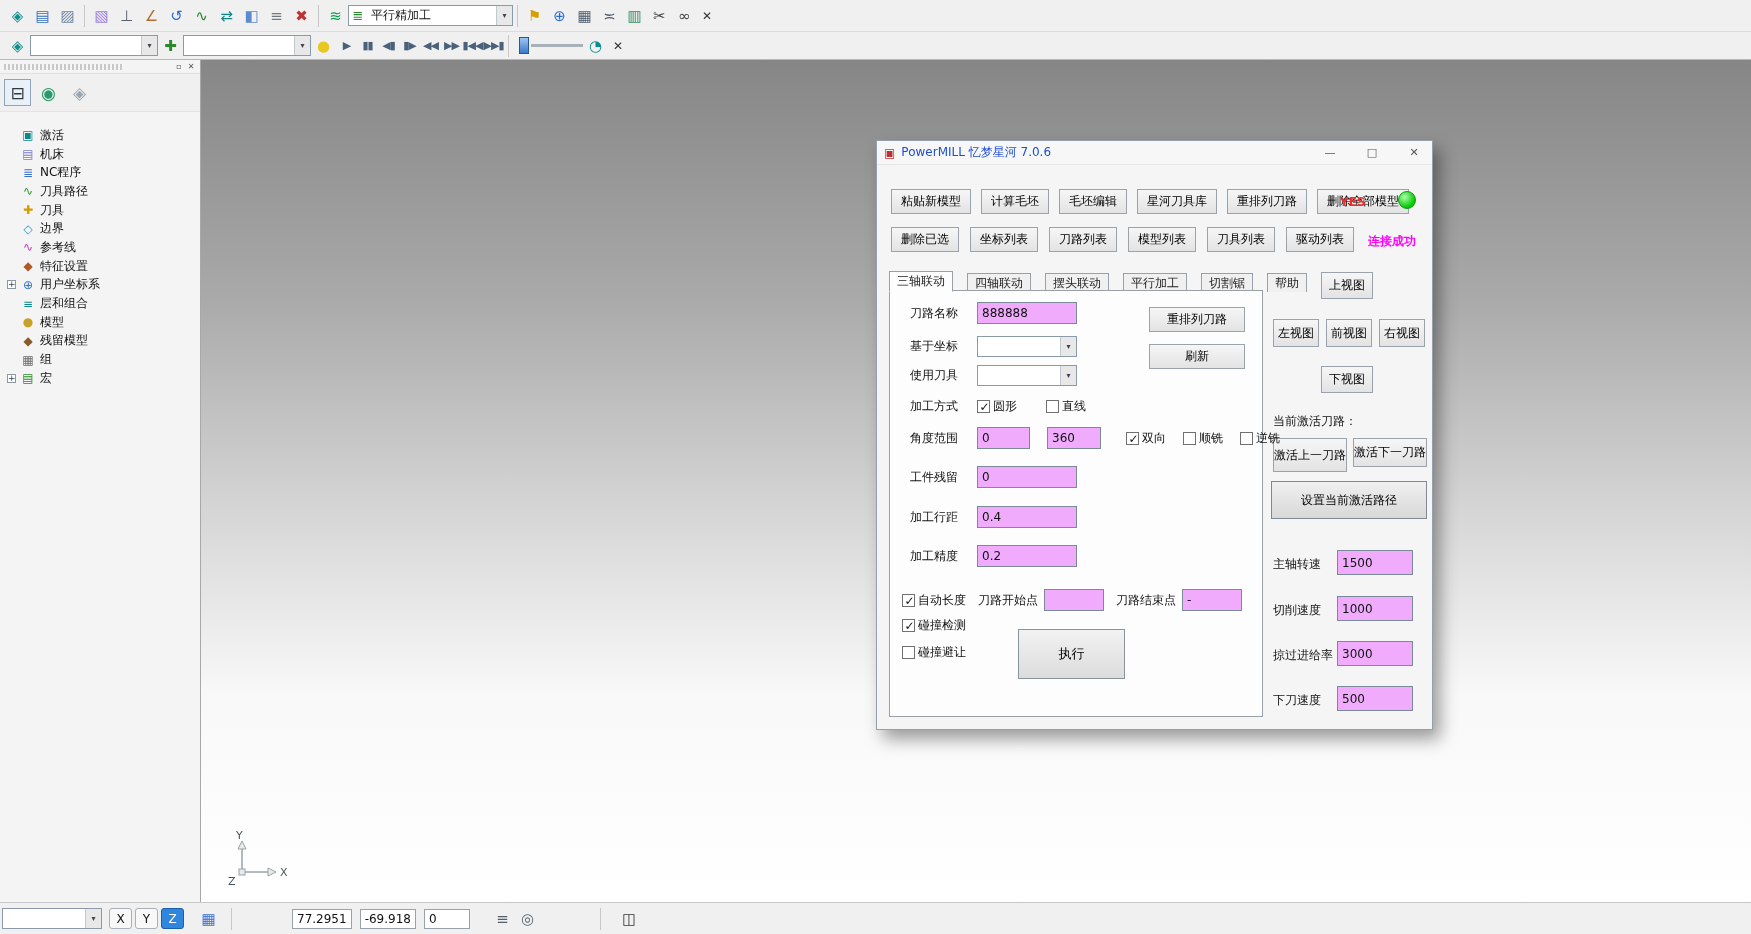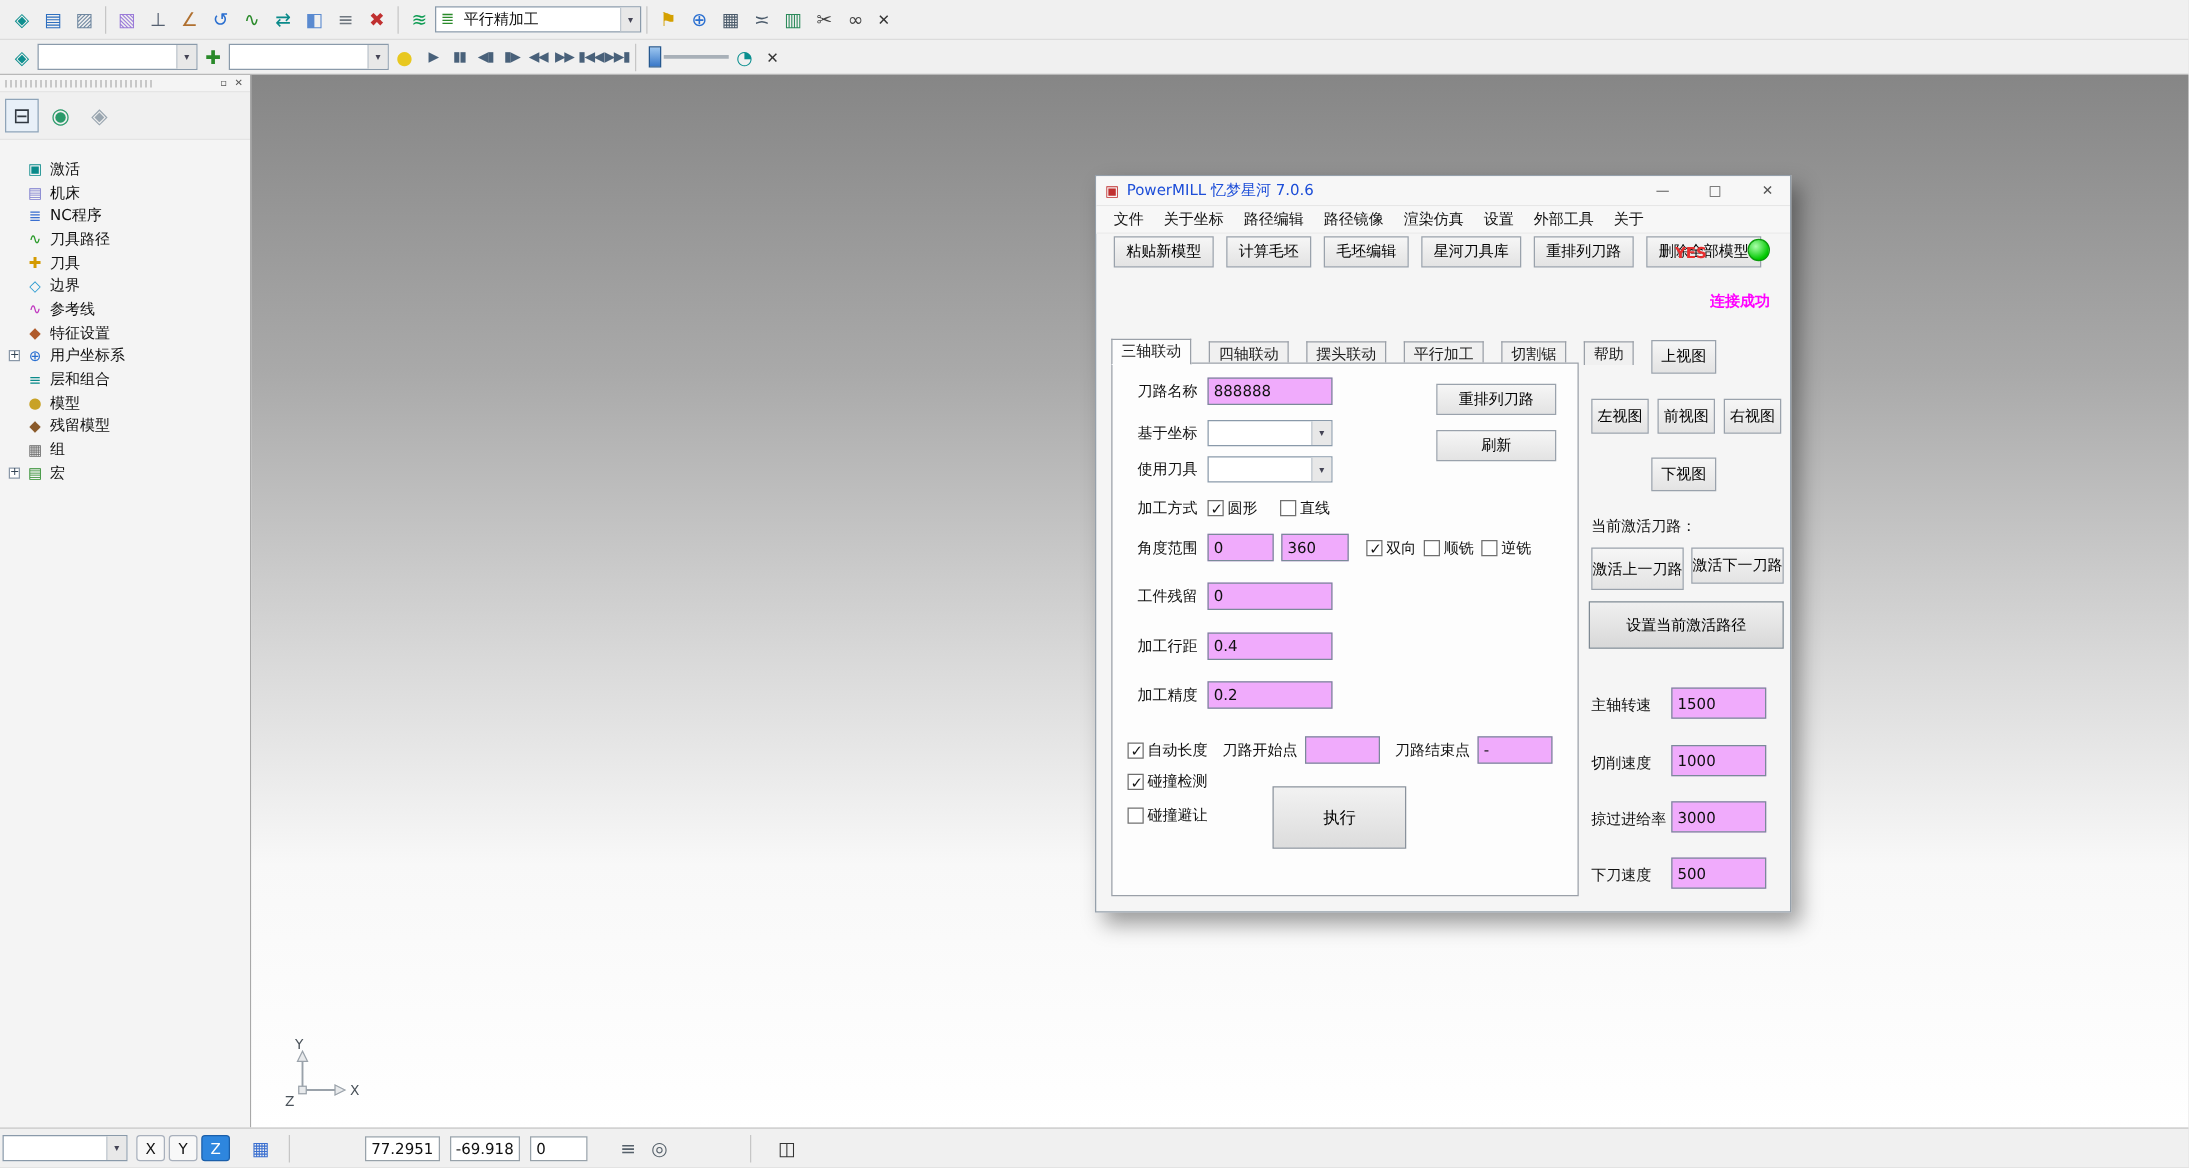--- a/index.html
+++ b/index.html
@@ -90,21 +90,21 @@
   .yes-label{position:absolute;left:463px;top:54px;color:#e83030;font-weight:bold;font-size:12px}
   .green-light{position:absolute;left:521px;top:50px;width:18px;height:18px;border-radius:50%;
                background:radial-gradient(circle at 35% 32%,#aaffaa,#00c800 70%);border:1px solid #0a9a0a}
   .connect-status{position:absolute;left:491px;top:92px;color:#ff00ff;font-weight:bold;font-size:12px}
   .dlg-tabs{position:absolute;left:12px;top:130px;display:flex;align-items:flex-end;height:20px}
   .tab{height:19px;padding:0 7px;display:flex;align-items:center;font-size:12px;background:#f0f0f0;
        border:1px solid #9aa0a8;border-bottom:none;margin-right:14px;position:relative;top:1px;color:#222}
   .tab.active{background:#fdfdfd;height:21px;top:1px;z-index:3;border-bottom:1px solid #fdfdfd}
   .dlg-panel{position:absolute;left:12px;top:149px;width:374px;height:427px;background:#fdfdfd;
              border:1px solid #9aa0a8;z-index:2}
-  .f-row{position:absolute;display:flex;align-items:center;gap:6px;font-size:12px}
+  .f-row{position:absolute;display:flex;align-items:center;gap:17px;font-size:12px}
   .f-label{width:50px;flex:none;white-space:nowrap}
   .inp{border:1px solid #7a8a99;background:#f0abfc;height:22px;font-size:12px;padding:0 4px;
        font-family:inherit;color:#111}
   .cb{width:13px;height:13px;border:1px solid #707070;background:#fff;display:inline-block;
       position:relative;flex:none}
   .cb.checked::after{content:"✓";position:absolute;left:0;top:-1px;width:13px;text-align:center;
                      font-size:12px;font-weight:bold;color:#111;line-height:14px}
   .cbl{display:flex;align-items:center;gap:3px;white-space:nowrap}
   .btn-exec{position:absolute;left:128px;top:338px;width:107px;height:50px;font-size:13px;
             background:linear-gradient(#f2f2f2,#dcdcdc);border:1px solid #8a929c}
@@ -306,42 +306,40 @@
 
   <div class="dialog">
     <div class="dlg-title">
       <span class="dlg-ico"></span>
       <span class="dlg-title-text">PowerMILL 忆梦星河  7.0.6</span>
       <span class="dlg-ctrl">—</span>
       <span class="dlg-ctrl">□</span>
       <span class="dlg-ctrl">✕</span>
     </div>
 
-    <div class="dlg-menu">
-      <span class="menu-item">文件</span>
-        <span class="menu-item">关于坐标</span>
-        <span class="menu-item">路径编辑</span>
-        <span class="menu-item">路径镜像</span>
-        <span class="menu-item">渲染仿真</span>
-        <span class="menu-item">设置</span>
-        <span class="menu-item">外部工具</span>
-        <span class="menu-item">关于</span>
-    </div>
 
     <div class="dlg-row1">
       <button class="btn">粘贴新模型</button>
         <button class="btn">计算毛坯</button>
         <button class="btn">毛坯编辑</button>
         <button class="btn">星河刀具库</button>
         <button class="btn">重排列刀路</button>
         <button class="btn">删除全部模型</button>
     </div>
     <span class="yes-label">YES</span>
     <span class="green-light"></span>
 
+    <div class="dlg-row2">
+      <button class="btn">删除已选</button>
+        <button class="btn">坐标列表</button>
+        <button class="btn">刀路列表</button>
+        <button class="btn">模型列表</button>
+        <button class="btn">刀具列表</button>
+        <button class="btn">驱动列表</button>
+    </div>
     <span class="connect-status">连接成功</span>
 
     <div class="dlg-tabs">
       <span class="tab active">三轴联动</span>
         <span class="tab">四轴联动</span>
         <span class="tab">摆头联动</span>
         <span class="tab">平行加工</span>
         <span class="tab">切割锯</span>
         <span class="tab">帮助</span>
     </div>

